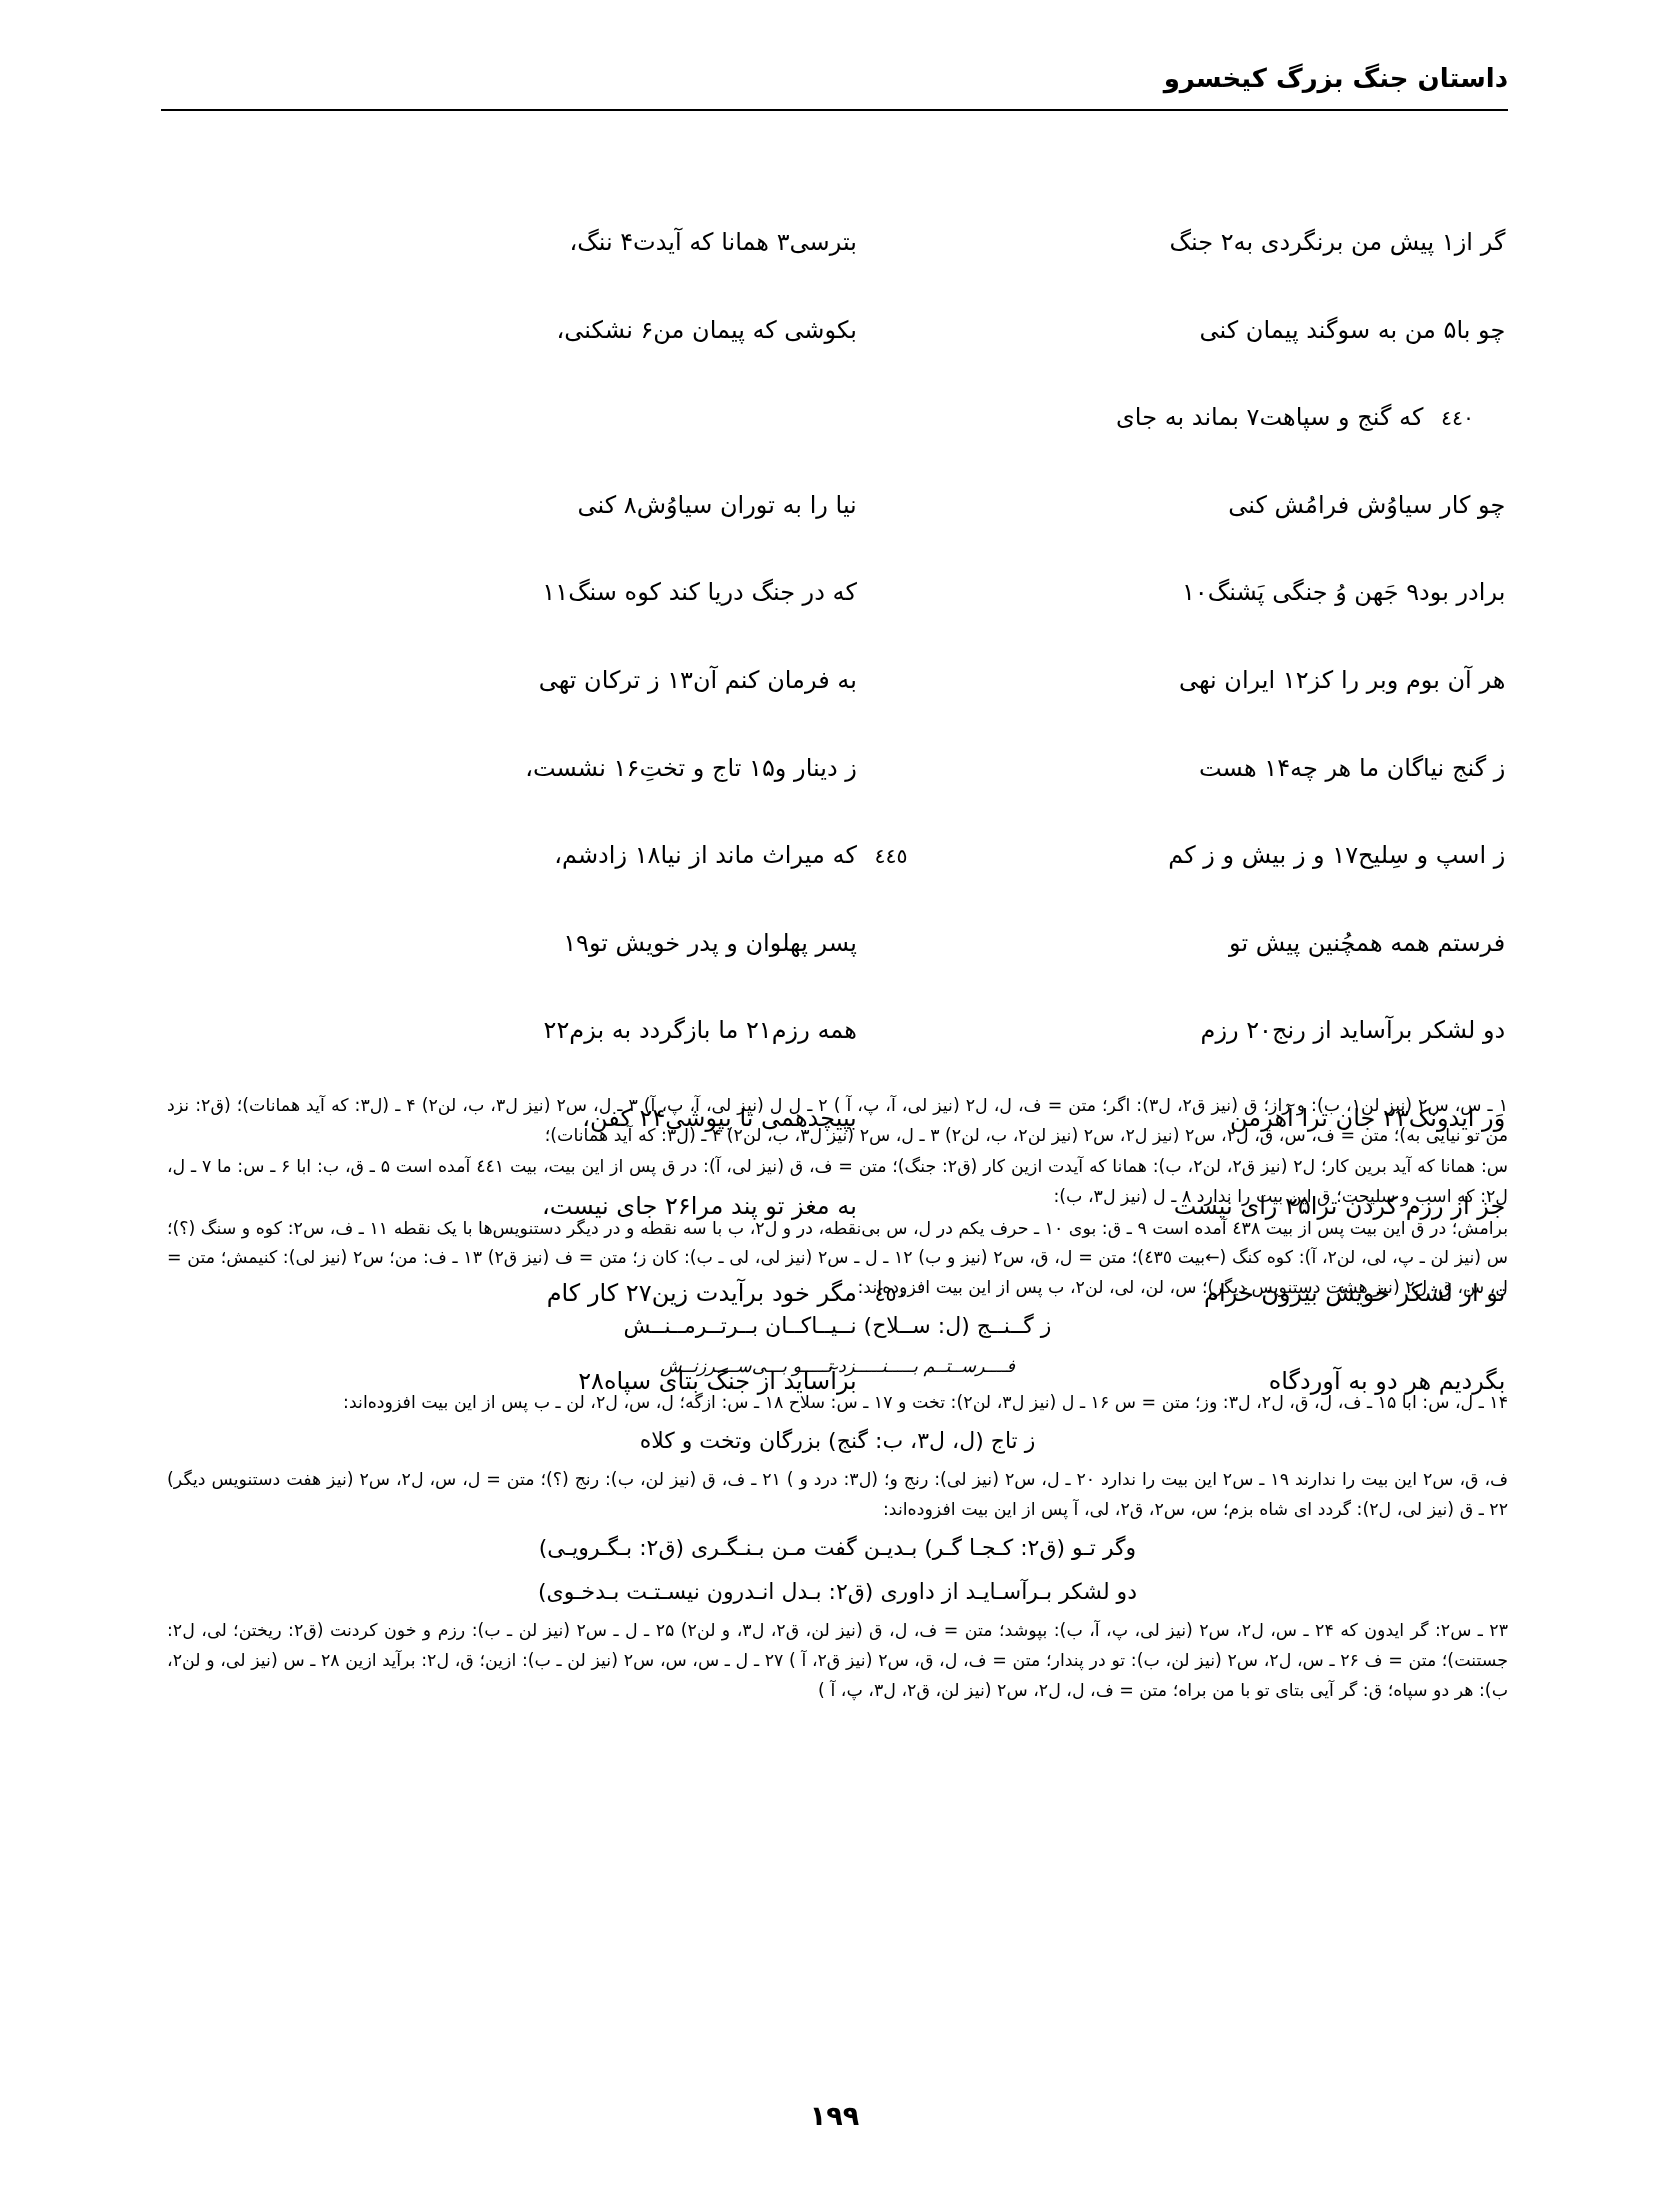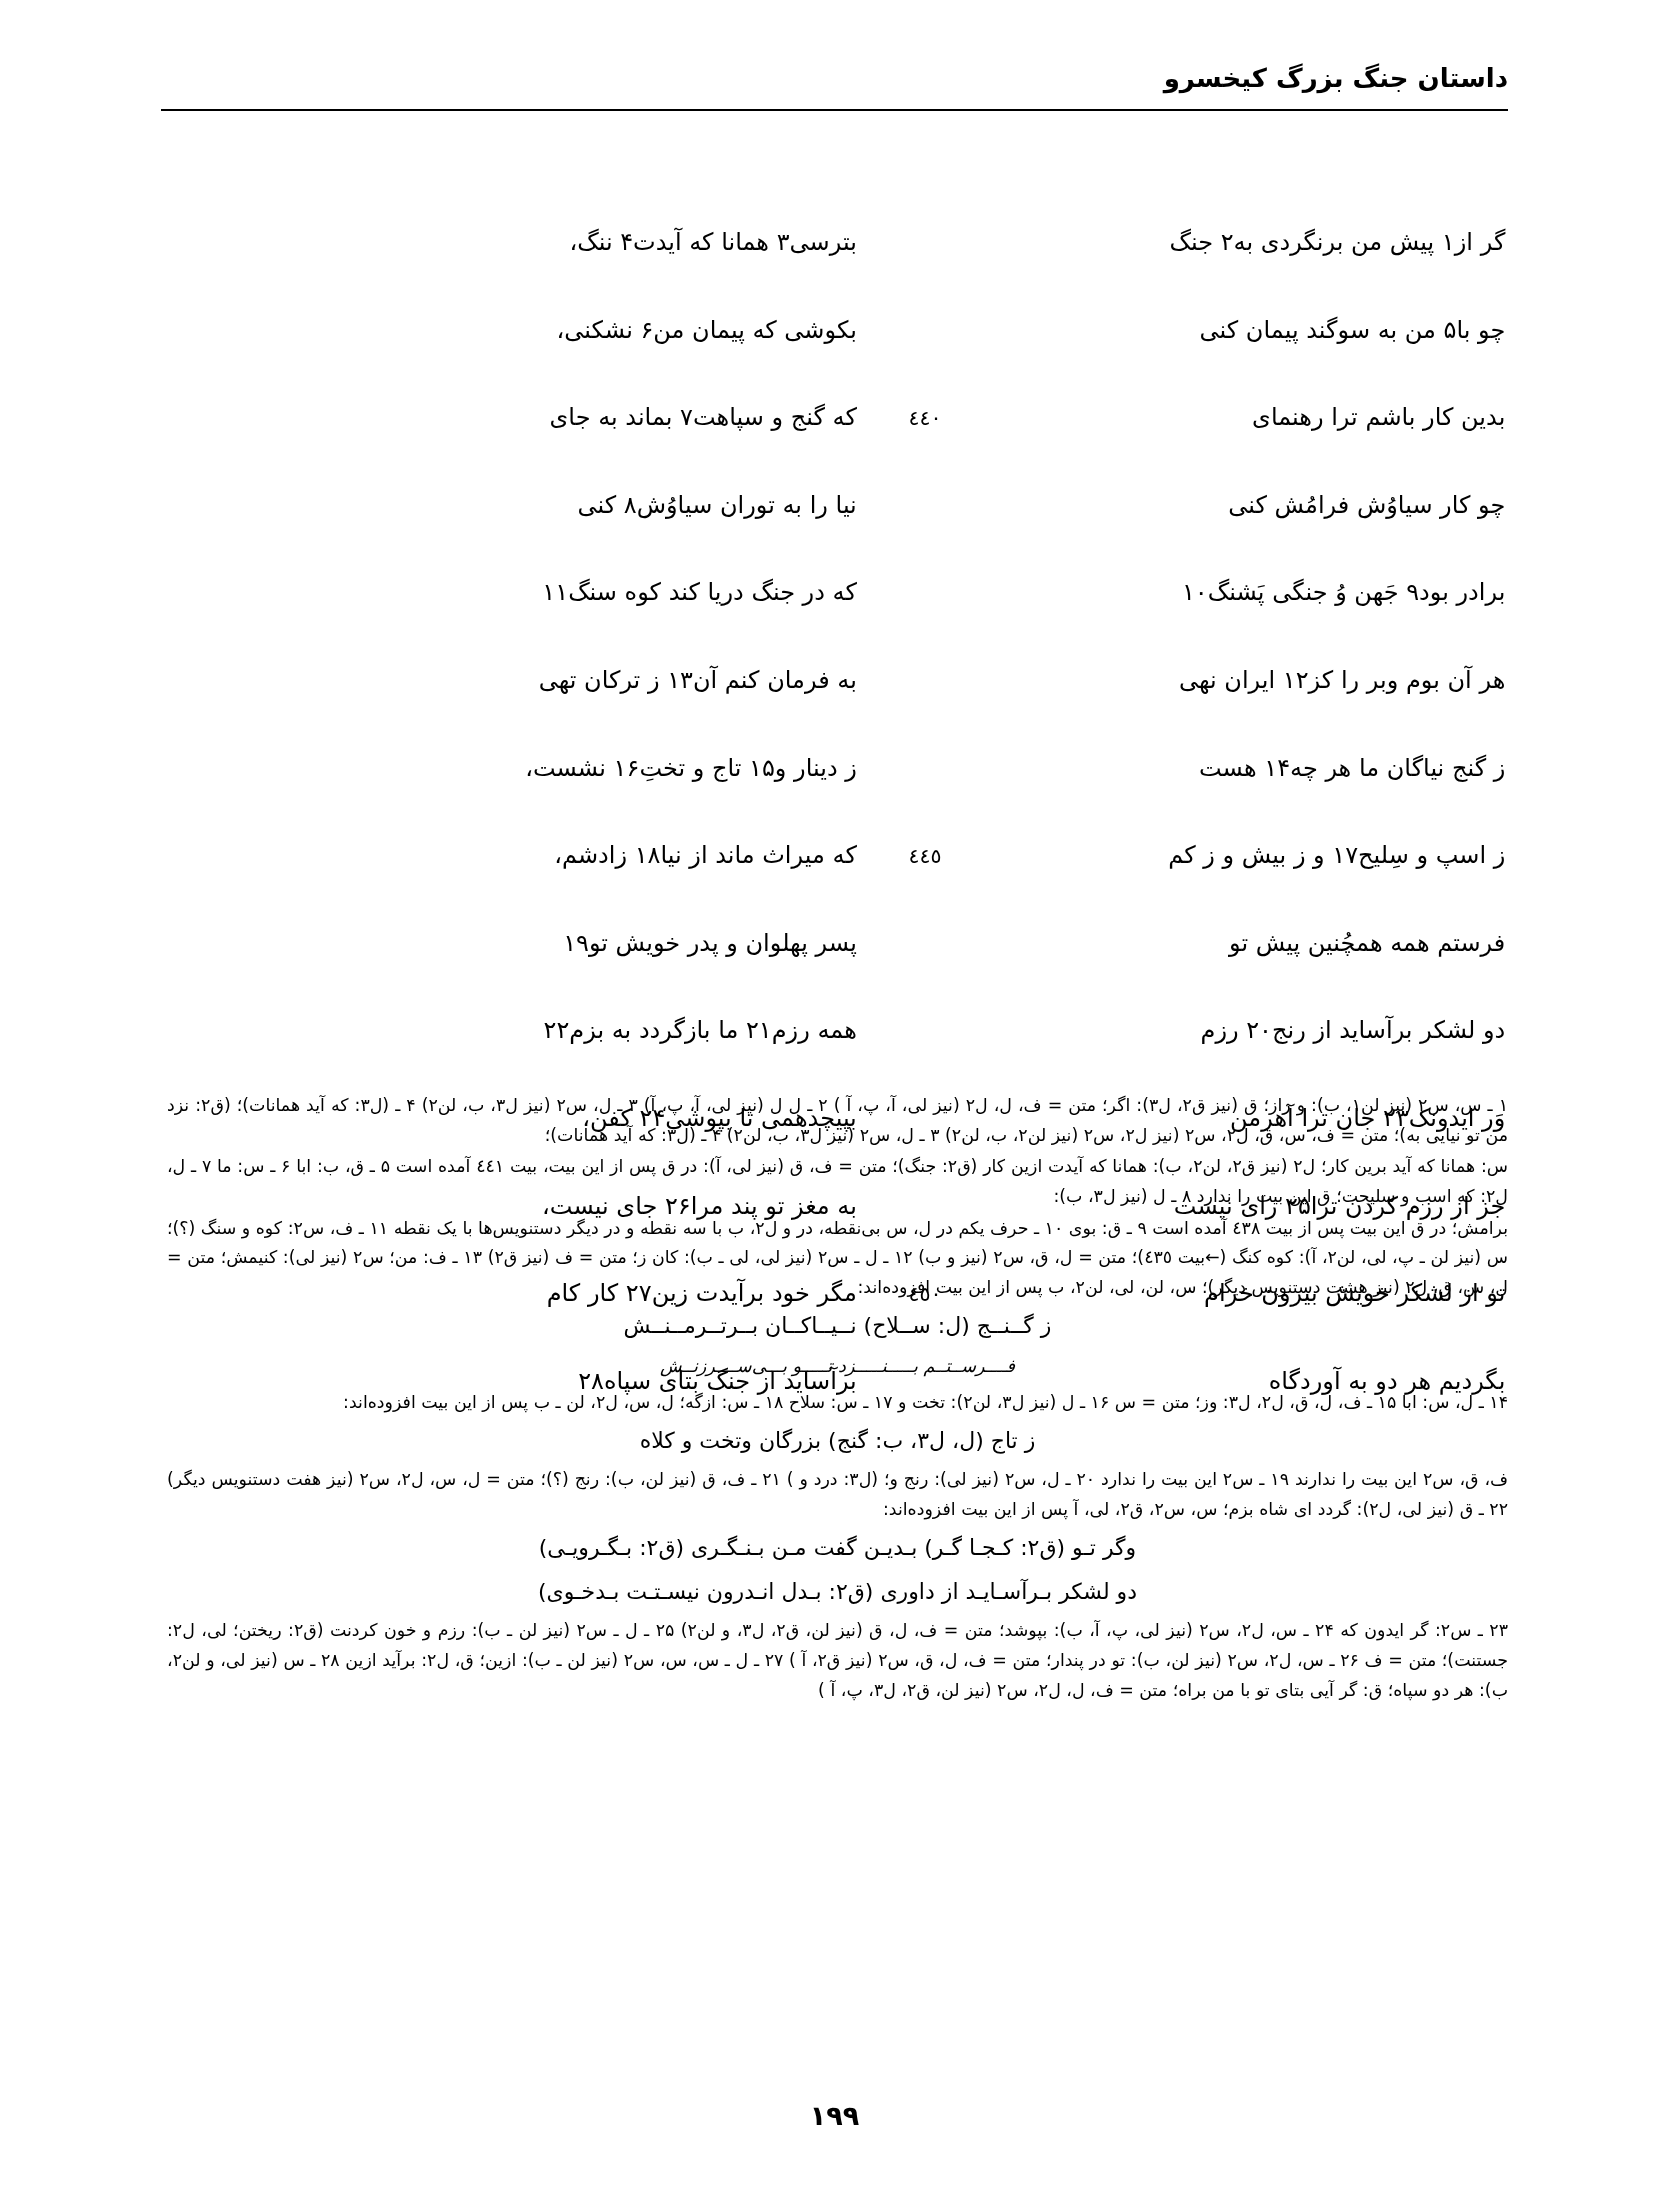--- a/index.html
+++ b/index.html
@@ -54,21 +54,21 @@
     display: flex;
     flex-direction: row;
     align-items: baseline;
     margin-bottom: 11.6px;
     min-height: 34px;
   }
   .num-col {
     width: 82px;
     flex: 0 0 82px;
     font-size: 20.5px;
-    text-align: right;
+    text-align: left;
     padding-left: 15px;
     padding-top: 4.1px;
     box-sizing: border-box;
     letter-spacing: 0.7px;
   }
   .hemistich {
     flex: 0 0 546px;
     width: 546px;
     font-size: 24px;
     line-height: 1.5;
@@ -142,21 +142,20 @@
       <div class="hemistich left">بترسی۳ همانا که آیدت۴ ننگ،</div>
     </div>
 
     <div class="verse-row">
       <div class="hemistich right">چو با۵ من به سوگند پیمان کنی</div>
       <div class="num-col"></div>
       <div class="hemistich left">بکوشی که پیمان من۶ نشکنی،</div>
     </div>
 
     <div class="verse-row">
-      <div class="hemistich right">بدین کار باشم ترا رهنمای</div>
       <div class="num-col">٤٤٠</div>
       <div class="hemistich left">که گنج و سپاهت۷ بماند به جای</div>
     </div>
 
     <div class="verse-row">
       <div class="hemistich right">چو کار سیاوُش فرامُش کنی</div>
       <div class="num-col"></div>
       <div class="hemistich left">نیا را به توران سیاوُش۸ کنی</div>
     </div>
 

